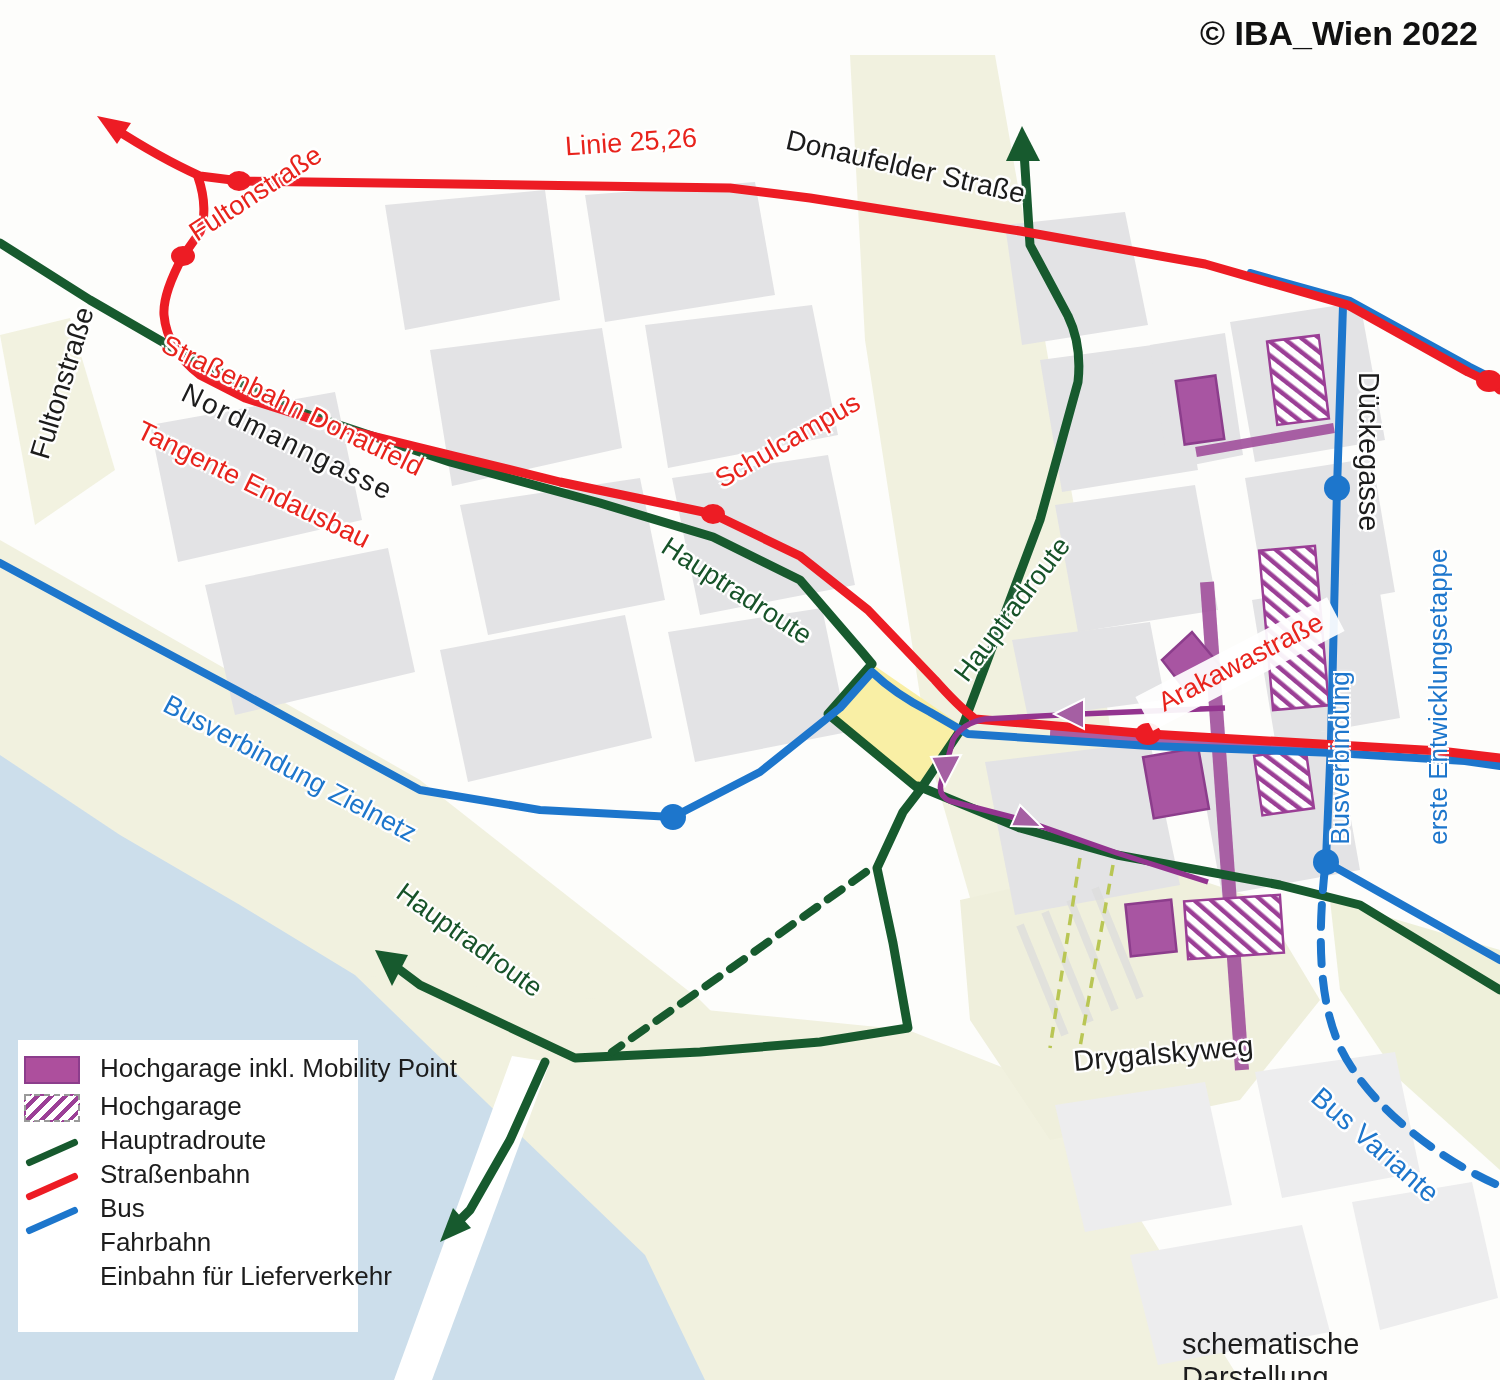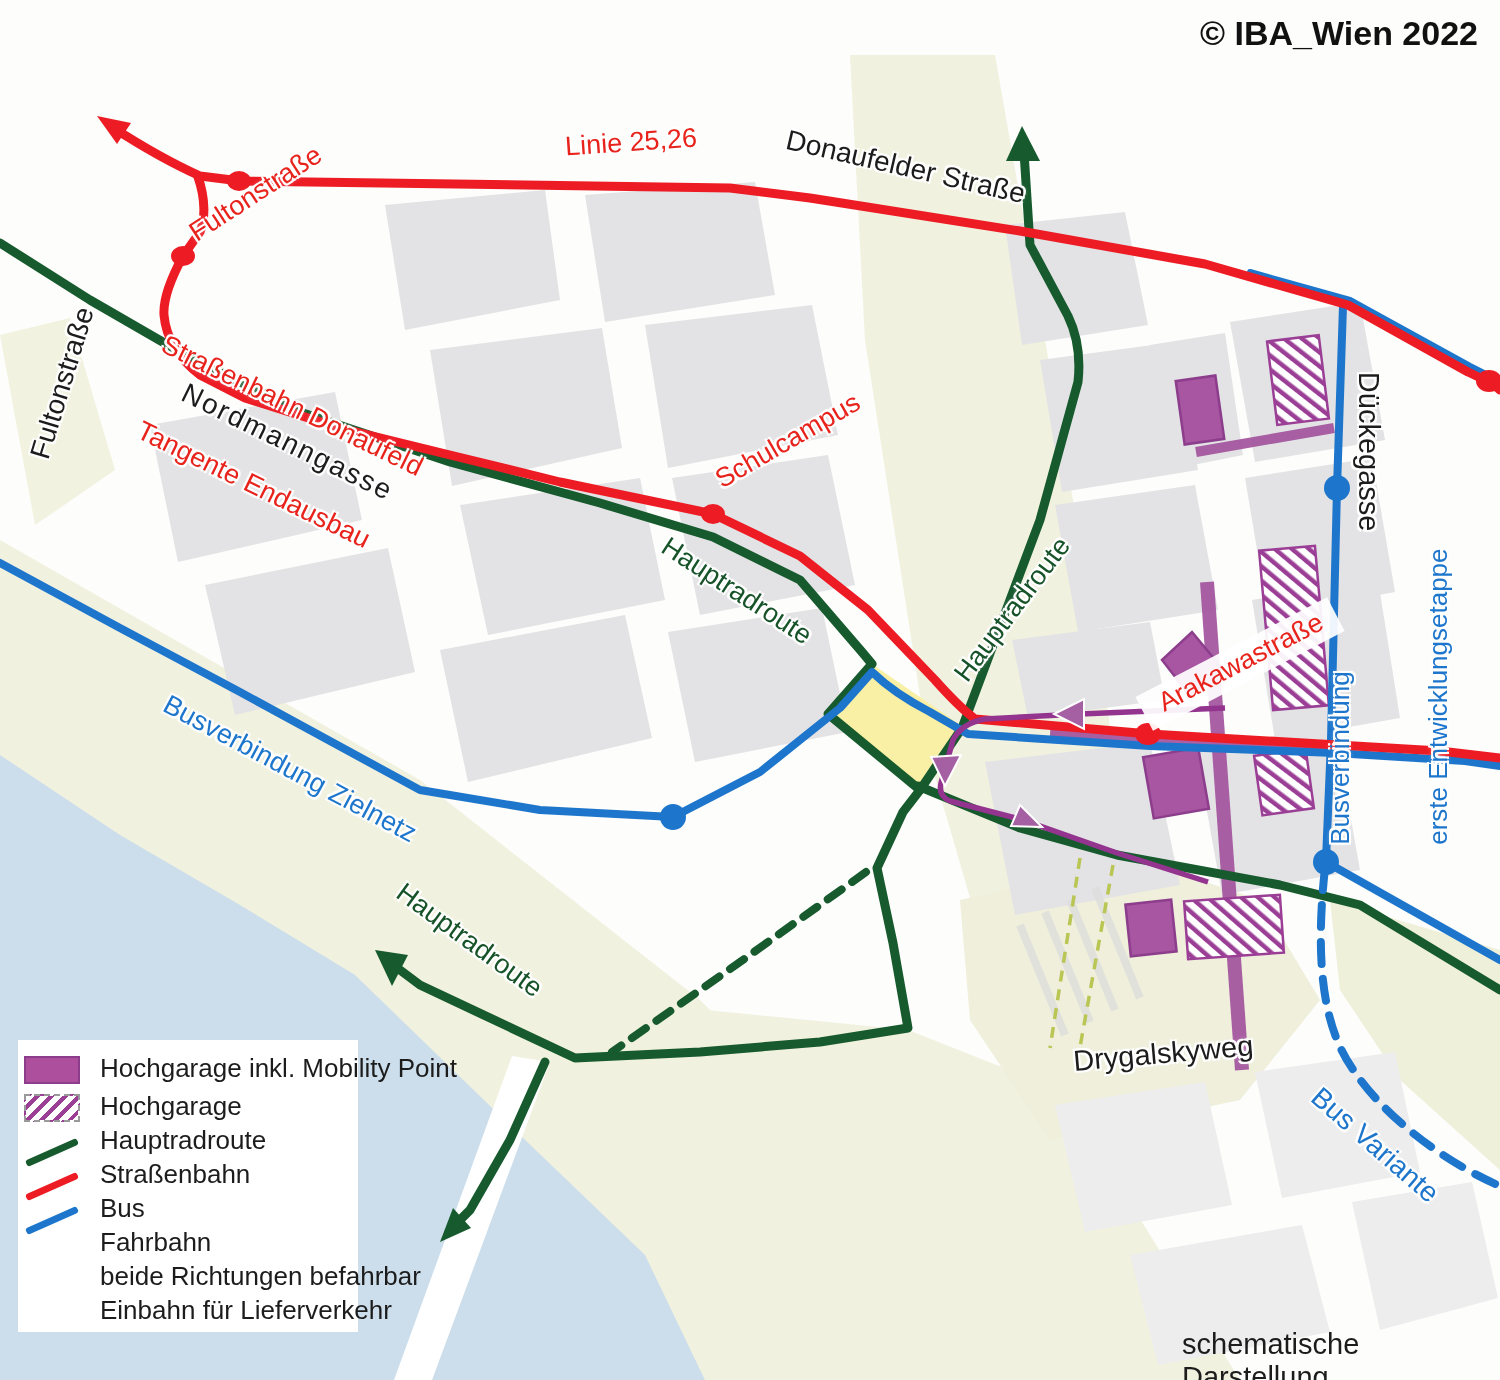--- a/index.html
+++ b/index.html
@@ -225,21 +225,17 @@
           <span class="sw-line sw-blue"></span>
         </span>
     <span class="legend-label">Bus</span>
   </div>
   <div class="legend-row">
     <span class="legend-swatch-wrap"></span>
     <span class="legend-label">Fahrbahn</span>
   </div>
   <div class="legend-row">
     <span class="legend-swatch-wrap"></span>
-    <span class="legend-label">beide Richtungen befahrbar</span>
-  </div>
-  <div class="legend-row">
-    <span class="legend-swatch-wrap"></span>
     <span class="legend-label">Einbahn für Lieferverkehr</span>
   </div>
 </div>
 
 </div>
 
 </body></html>

